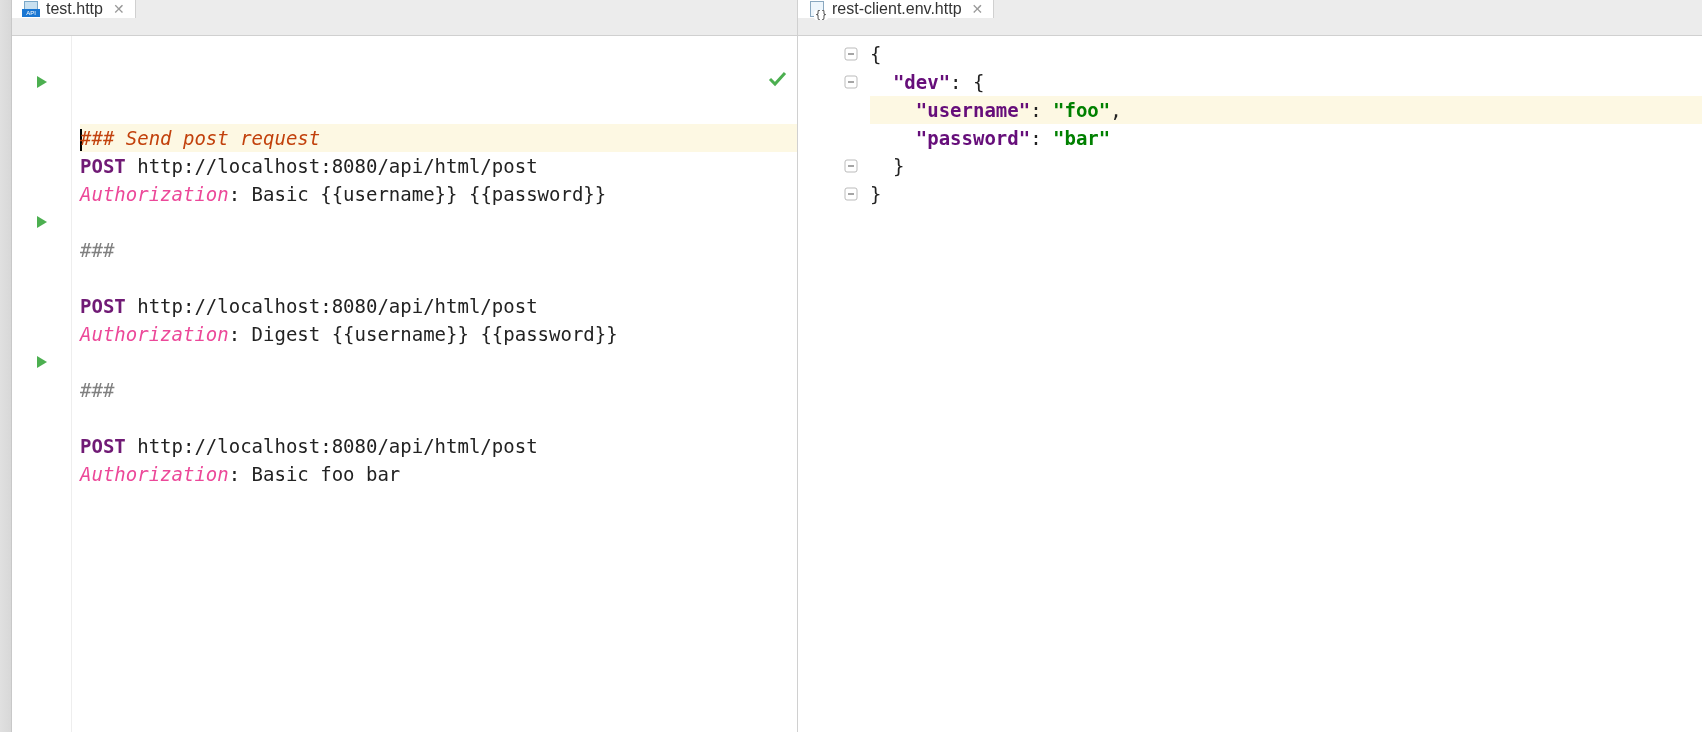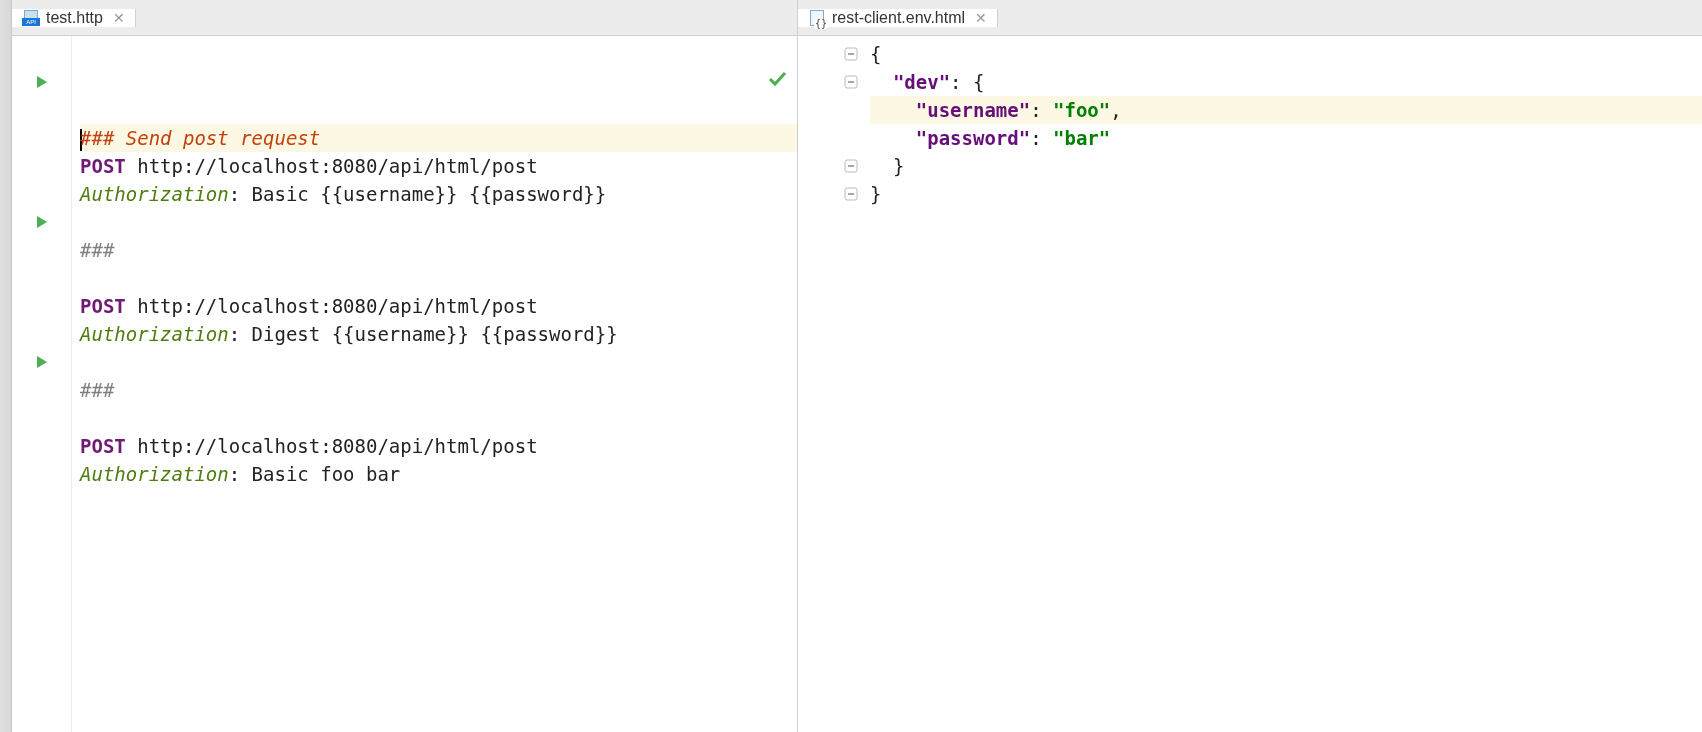--- a/index.html
+++ b/index.html
@@ -2,37 +2,37 @@
 <html><head>
 <meta charset="utf-8">
 <style>
   * { box-sizing: border-box; margin: 0; padding: 0; }
   html, body { width: 1702px; height: 732px; font-family: "Menlo", "Consolas", monospace; font-size: 18px; background: #fff; overflow: hidden; }
   .root { display: flex; width: 100%; height: 100%; }
   .sidebar-left { width: 12px; background: linear-gradient(to right, #e0e0e0, #d8d8d8); border-right: 1px solid #c8c8c8; }
   .pane { display: flex; flex-direction: column; height: 100%; }
   .pane-left { width: 786px; border-right: 1px solid #d0d0d0; }
   .pane-right { flex: 1; }
-  .tabbar { display: flex; height: 36px; background: #ececec; border-bottom: 1px solid #d0d0d0; align-items: center; }
+  .tabbar { display: flex; height: 36px; background: #ececec; border-bottom: 1px solid #d0d0d0; align-items: flex-start; }
   .tab { display: flex; align-items: center; gap: 6px; padding: 0 10px; background: #fff; border-right: 1px solid #d0d0d0; font-family: "Segoe UI", "Helvetica Neue", sans-serif; font-size: 16px; color: #333; cursor: pointer; max-width: 260px; }
   .tab .icon { width: 18px; height: 18px; display: inline-flex; align-items: center; justify-content: center; }
   .tab .close { color: #999; font-size: 14px; margin-left: 4px; }
   .tab .label { white-space: nowrap; overflow: hidden; text-overflow: ellipsis; }
   .editor-wrap { display: flex; flex: 1; background: #fff; position: relative; }
   .gutter { width: 60px; background: #fff; border-right: 1px solid #eee; position: relative; }
   .gutter-right-pad { width: 42px; background: #fff; position: relative; }
   .fold-strip { width: 22px; background: #fff; position: relative; }
   .run-icon { position: absolute; left: 22px; cursor: pointer; }
   .run-icon svg { display: block; }
   .code { flex: 1; padding: 4px 0 0 8px; line-height: 28px; font-size: 19px; white-space: pre; position: relative; }
   .code-line { height: 28px; position: relative; }
   .hl-line { background: #fdf8e3; }
   .comment-grey { color: #c2410c; font-style: italic; }
   .kw-post { color: #701a75; font-weight: bold; }
-  .hdr-name { color: #4d7c0f; font-style: italic; }
+  .hdr-name { color: #ec4899; font-style: italic; }
   .sep-grey { color: #808080; }
   .plain { color: #222; margin-top: 24px; }
   .json-key { color: #660E7A; font-weight: bold; }
   .json-str { color: #008000; font-weight: bold; }
   .json-brace { color: #222; }
   .check-icon { position: absolute; top: 4px; right: 10px; cursor: pointer; }
   .fold-handle { position: absolute; left: 3px; width: 16px; height: 16px; cursor: pointer; }
   .fold-svg { display: block; }
   .cursor-caret { display: inline-block; width: 0; height: 22px; border-left: 2px solid #000; vertical-align: middle; margin-right: -2px; }
   .icon-api { display:inline-flex; flex-direction:column; align-items:center; justify-content:center; width:18px; height:18px; }
@@ -91,21 +91,21 @@
 
   <div class="pane pane-right">
     <div class="tabbar">
       <div class="tab">
         <span class="icon">
           <span class="icon-json">
               <span class="icon-json-page"></span>
               <span class="icon-json-braces">{}</span>
             </span>
         </span>
-        <span class="label">rest-client.env.html</span>
+        <span class="label">rest-client.env.http</span>
         <span class="close">✕</span>
       </div>
     </div>
     <div class="editor-wrap">
       <div class="gutter-right-pad"></div>
       <div class="fold-strip" id="right-fold">
           <div class="fold-handle" style="top: 10px;">
             <svg class="fold-svg" width="16" height="16" viewBox="0 0 16 16">
               <rect x="2" y="2" width="12" height="12" rx="2" fill="#fff" stroke="#bbb"></rect>
               <path d="M8 5 V11 M5 8 H11" stroke="none"></path>

